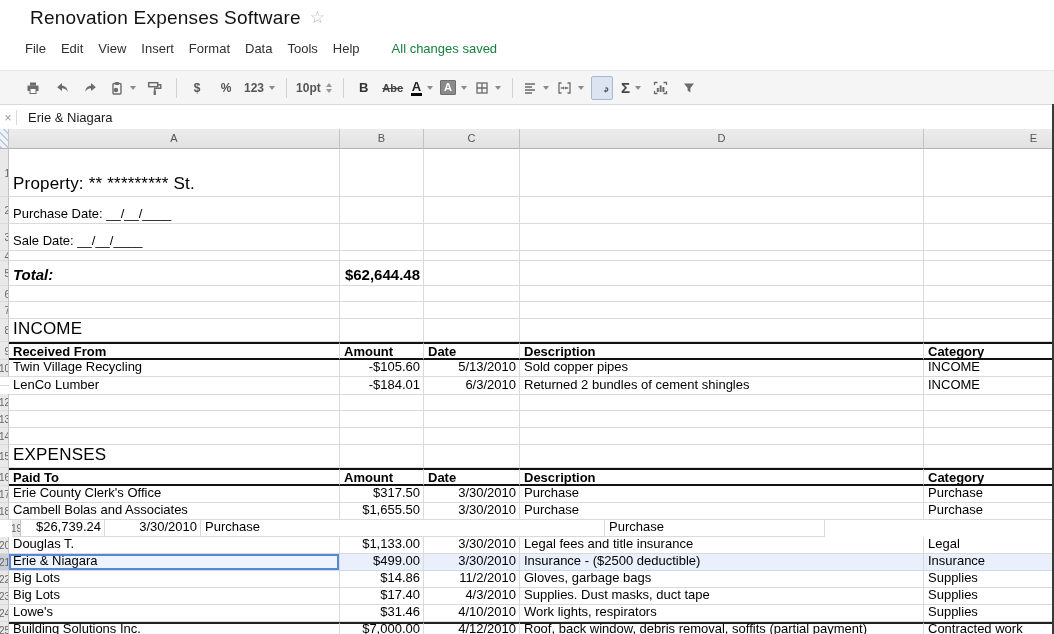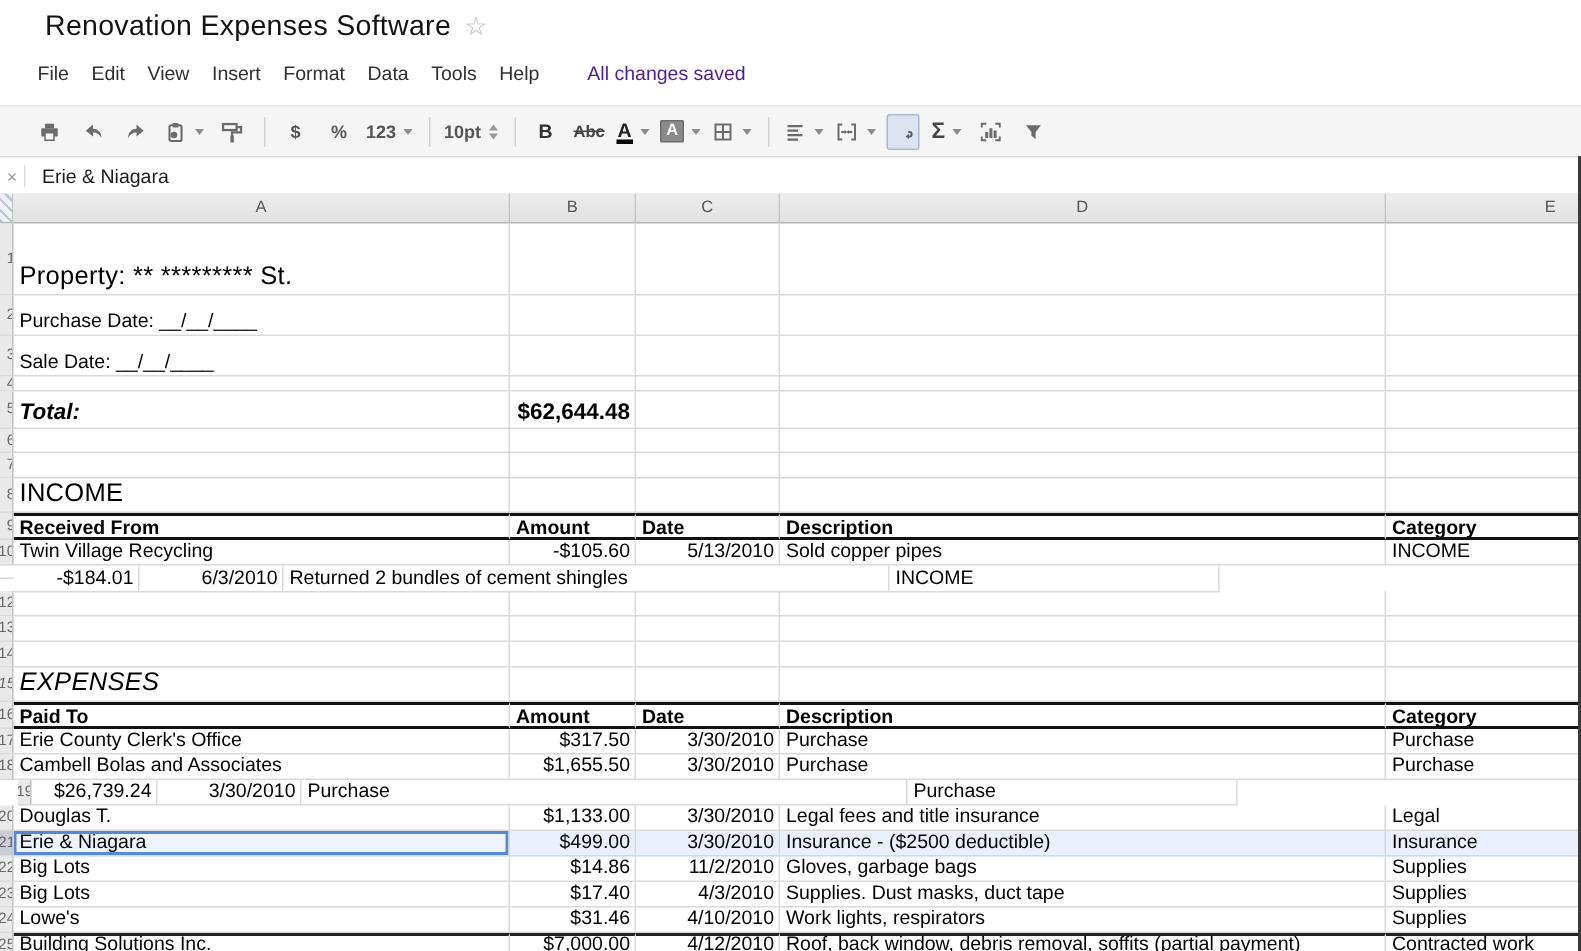--- a/index.html
+++ b/index.html
@@ -5,21 +5,21 @@
   html,body{margin:0;padding:0}
   body{width:1054px;height:634px;overflow:hidden;background:#fff;position:relative;
        font-family:"Liberation Sans",sans-serif;-webkit-font-smoothing:antialiased}
 
   
   .titlebar{position:absolute;top:4px;left:30px;height:28px;display:flex;align-items:center}
   .doc-title{font-size:19px;color:#121212;letter-spacing:.2px}
   .star{font-size:17px;color:#b5b5b5;margin-left:9px;margin-top:-2px}
   .menubar{position:absolute;top:41px;left:25px;display:flex;align-items:center;font-size:13px;color:#2f2f2f}
   .menubar .mitem{margin-right:15px;cursor:default}
-  .saved{color:#4c1d95;margin-left:17px}
+  .saved{color:#15803d;margin-left:17px}
 
   
   .toolbar{position:absolute;top:70px;left:0;right:0;height:35px;background:#f5f5f5;
            border-top:1px solid #e6e6e6;border-bottom:1px solid #d9d9d9;box-sizing:border-box;
            display:flex;align-items:center;padding-left:22px}
   .tb{height:24px;min-width:22px;display:flex;align-items:center;justify-content:center;
       margin-right:7px;border-radius:2px;color:#555;font-weight:bold;font-size:12px;white-space:nowrap}
   .tb svg{display:block}
   .tbsep{width:1px;height:20px;background:#d2d2d2;margin:0 9px 0 4px;flex:none}
   .caret{width:0;height:0;border-left:3.5px solid transparent;border-right:3.5px solid transparent;
@@ -322,20 +322,21 @@
         <div class="cell c-a">Twin Village Recycling</div>
         <div class="cell c-b num">-$105.60</div>
         <div class="cell c-c num">5/13/2010</div>
         <div class="cell c-d">Sold copper pipes</div>
         <div class="cell c-e">INCOME</div>
       </div>
       <div class="row" style="height: 17px; align-items: center;">
         <div class="rh">
           <span>11</span>
         </div>
+        <div class="cell c-a">LenCo Lumber</div>
         <div class="cell c-b num">-$184.01</div>
         <div class="cell c-c num">6/3/2010</div>
         <div class="cell c-d">Returned 2 bundles of cement shingles</div>
         <div class="cell c-e">INCOME</div>
       </div>
       <div class="row" style="height: 17px;">
         <div class="rh">
           <span>12</span>
         </div>
         <div class="cell c-a"></div>
@@ -357,21 +358,21 @@
       <div class="row" style="height: 17px;">
         <div class="rh">
           <span>14</span>
         </div>
         <div class="cell c-a"></div>
         <div class="cell c-b"></div>
         <div class="cell c-c"></div>
         <div class="cell c-d"></div>
         <div class="cell c-e"></div>
       </div>
-      <div class="row" style="height: 23px; font-style: italic;">
+      <div class="row" style="height: 23px;">
         <div class="rh">
           <span>15</span>
         </div>
         <div class="cell c-a fs17">EXPENSES</div>
         <div class="cell c-b"></div>
         <div class="cell c-c"></div>
         <div class="cell c-d"></div>
         <div class="cell c-e"></div>
       </div>
       <div class="row thick" style="height: 18px;">

